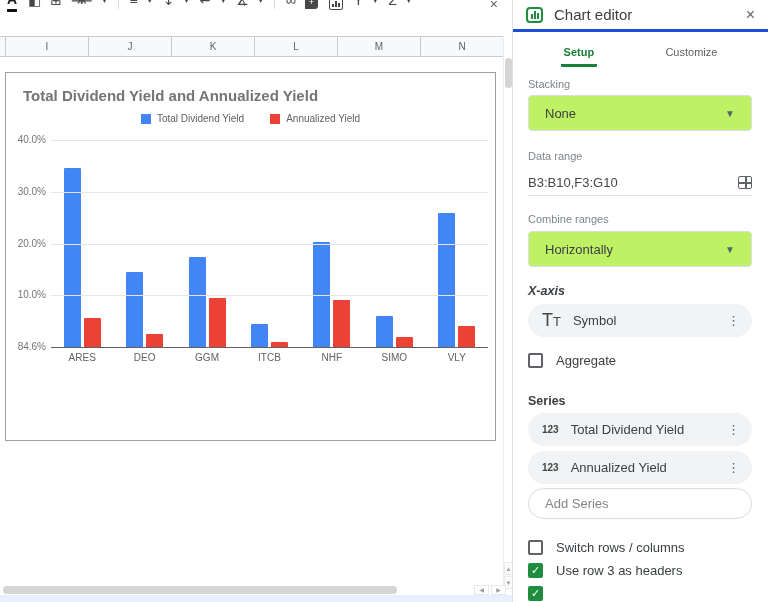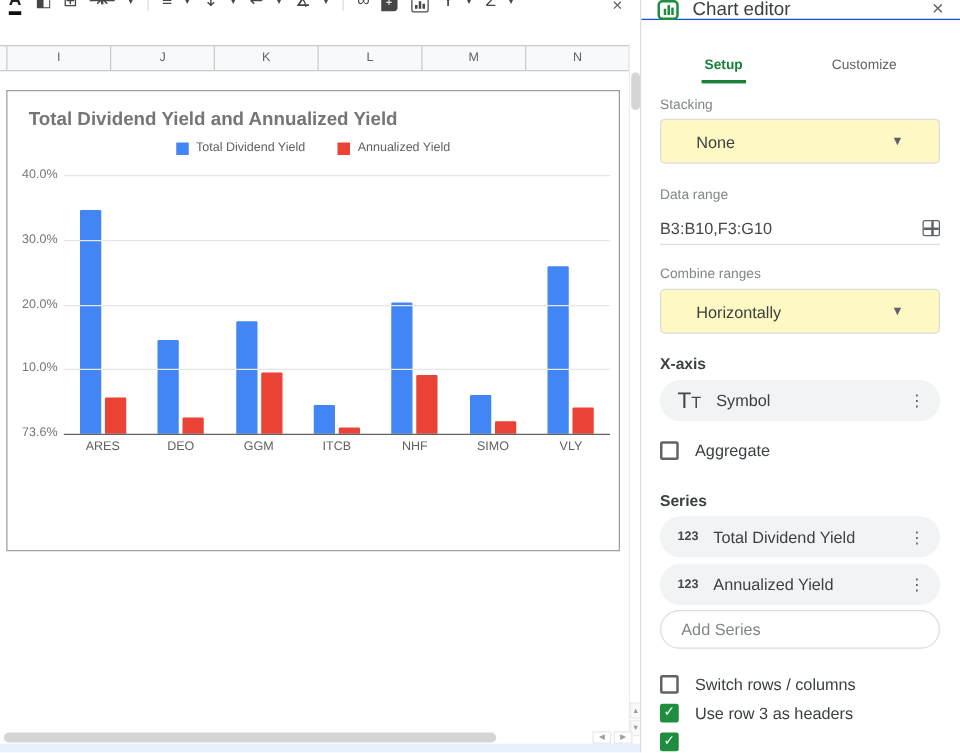--- a/index.html
+++ b/index.html
@@ -46,54 +46,54 @@
   .vthumb { position:absolute; left:1px; top:22px; width:7px; height:30px; background:#d5d5d5; border-radius:4px; }
   .vbtn { position:absolute; left:0; width:9px; height:13px; font-size:6px; color:#9e9e9e; text-align:center; line-height:13px; background:#fafafa; border:1px solid #ececec; }
   .vbtn.up { top:526px; } .vbtn.down { top:540px; }
   .hscroll { position:absolute; left:0; top:585px; width:503px; height:10px; }
   .hthumb { position:absolute; left:3px; top:1px; width:394px; height:8px; background:#d5d5d5; border-radius:4px; }
   .hbtn { position:absolute; top:0; width:15px; height:10px; background:#fff; border:1px solid #e8e8e8; font-size:6px; color:#9e9e9e; text-align:center; line-height:9px; }
   .hbtn.left { left:474px; } .hbtn.right { left:491px; }
   .bottom-strip { position:absolute; left:0; top:595px; width:512px; height:7px; background:#e8f0fe; }
   
   .panel { position:absolute; left:512px; top:0; width:256px; height:602px; background:#fff; border-left:1px solid #dcdfe3; overflow:hidden; }
-  .panel-header { position:absolute; left:0; top:0; right:0; height:16px; display:flex; align-items:center; padding:0 13px; border-bottom:1px solid #1d4ed8;justify-content:flex-end; }
+  .panel-header { position:absolute; left:0; top:0; right:0; height:32px; display:flex; align-items:center; padding:0 13px; border-bottom:3px solid #1d4ed8;justify-content:flex-end; }
   .ce-icon { width:17px; height:16px; border:2px solid #1e8e3e; border-radius:4px; display:flex; align-items:flex-end; justify-content:center; gap:1px; padding:2px; flex:none; }
   .ce-icon i { width:2px; background:#1e8e3e; display:block; }
   .ce-icon .b1{height:5px;} .ce-icon .b2{height:8px;} .ce-icon .b3{height:6px;}
   .panel-title { margin-left:11px; font-size:15px; font-weight:500; color:#3c4043; }
   .panel-close { margin-left:auto; font-size:16px; color:#5f6368; cursor:default; }
   .tabs { position:absolute; left:15px; right:15px; top:42px; display:flex; justify-content:space-around; }
   .tab span { display:inline-block; font-size:11px; padding:0 3px 6px; border-bottom:3px solid transparent; border-radius:1px; }
   .tab.active span { color:#188038; font-weight:600; border-bottom-color:#188038; }
   .tab.inactive span { color:#5f6368; }
   .pb { position:absolute; left:15px; right:16px; }
   .field-label { font-size:11px; color:#80868b; }
   .heading { font-size:12.5px; font-weight:600; color:#3c4043; }
-  .selectbox { height:36px; border:1px solid #dadce0; border-radius:4px; display:flex; align-items:center; padding:0 28px; font-size:13px; color:#3c4043; background:#fef9c3; }
+  .selectbox { height:36px; border:1px solid #dadce0; border-radius:4px; display:flex; align-items:center; padding:0 16px; font-size:13px; color:#3c4043; background:#bef264; }
   .selectbox .dd { margin-left:auto; font-size:10px; color:#5f6368; }
   .range-row { height:27px; display:flex; align-items:center; border-bottom:1px solid #e0e0e0; font-size:13px; color:#444746; }
   .grid-icon { margin-left:auto; width:14px; height:13px; border:1.5px solid #5f6368; border-radius:2px; position:relative; }
   .grid-icon::before { content:""; position:absolute; left:0; right:0; top:50%; height:1.5px; background:#5f6368; }
   .grid-icon::after { content:""; position:absolute; top:0; bottom:0; left:50%; width:1.5px; background:#5f6368; }
   .pill { height:33px; background:#f1f3f4; border-radius:17px; display:flex; align-items:center; padding:0 12px 0 14px; font-size:13px; color:#3c4043; }
   .pill-ico { font-size:10px; font-weight:bold; color:#444746; margin-right:12px; flex:none; }
   .pill-ico.tt { font-size:18px; font-variant:small-caps; font-weight:500; }
   .dots { margin-left:auto; color:#5f6368; font-size:13px; }
   .pill + .pill { margin-top:5px; }
   .add-series { height:31px; border:1px solid #dadce0; border-radius:16px; display:flex; align-items:center; padding:0 16px; font-size:13px; color:#80868b; background:#fff; }
   .cbrow { display:flex; align-items:center; gap:13px; height:16px; margin-bottom:7px; }
   .cb { width:15px; height:15px; border:2px solid #5f6368; border-radius:2px; flex:none; display:flex; align-items:center; justify-content:center; font-size:11px; color:#fff; line-height:1; }
   .cb.checked { background:#1e8e3e; border-color:#1e8e3e; }
   .cblabel { font-size:13px; color:#3c4043; }
   
   #stacking-label { top:78px; } #stacking-select { top:95px; }
   #datarange-label { top:150px; } #datarange-row { top:169px; }
   #combine-label { top:213px; } #combine-select { top:231px; }
-  #xaxis-heading { top:284px; } #xaxis-pill { top:304px; }
+  #xaxis-heading { top:284px;font-style:italic; } #xaxis-pill { top:304px; }
   #aggregate-row { top:352px; }
   #series-heading { top:394px; } #series-list { top:413px; }
   #add-series { top:488px; }
   #panel-checkboxes { top:539px; }
 </style>
 </head>
 <body>
 
 <div class="toolbar">
   <div class="toolbar-row" id="toolbar-row">
@@ -147,21 +147,21 @@
       <span class="legend-item">
         <span class="swatch" style="background: rgb(234, 67, 53);"></span>
         <span>Annualized Yield</span>
       </span>
     </div>
   <div class="ylabels" id="ylabels">
       <div class="ytick" style="top: 61px;">40.0%</div>
       <div class="ytick" style="top: 113px;">30.0%</div>
       <div class="ytick" style="top: 165px;">20.0%</div>
       <div class="ytick" style="top: 216px;">10.0%</div>
-      <div class="ytick" style="top: 268px;">73.6%</div>
+      <div class="ytick" style="top: 268px;">84.6%</div>
     </div>
   <div class="plot" id="plot">
     <div class="bars" id="bars">
         <div class="group">
           <div class="bar" style="background: rgb(66, 133, 244); height: 179px;"></div>
           <div class="bar" style="background: rgb(234, 67, 53); height: 29px;"></div>
         </div>
         <div class="group">
           <div class="bar" style="background: rgb(66, 133, 244); height: 75px;"></div>
           <div class="bar" style="background: rgb(234, 67, 53); height: 13px;"></div>

